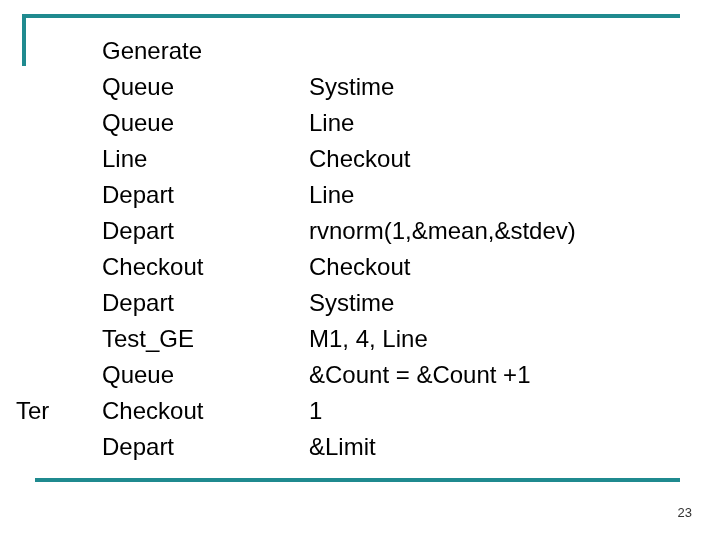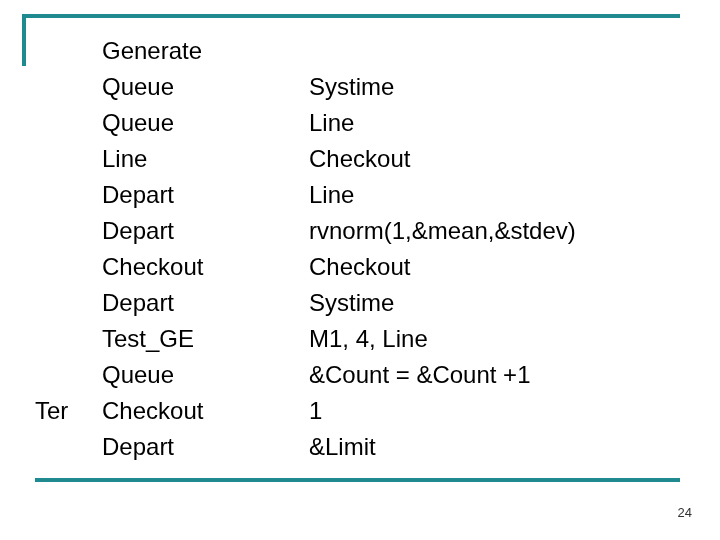--- a/index.html
+++ b/index.html
@@ -54,21 +54,21 @@
     align-items: baseline;
     height: 36px;
     line-height: 36px;
     color: #000000;
     font-size: 24px;
     white-space: pre;
   }
   .col-label {
     width: 102px;
     text-align: left;
-    padding-left: 35px;
+    padding-left: 16px;
     box-sizing: border-box;
     flex: 0 0 102px;
   }
   .col-block {
     width: 207px;
     box-sizing: border-box;
     flex: 0 0 207px;
   }
   .col-operands {
     flex: 1 1 auto;
@@ -161,15 +161,15 @@
     <div class="code-row">
       <span class="col-label"></span>
       <span class="col-block">Depart</span>
       <span class="col-operands">&amp;Limit</span>
     </div>
 
   </div>
 
   <div class="bottom-rule"></div>
 
-  <div class="page-number">24</div>
+  <div class="page-number">23</div>
 
 </div>
 
 </body></html>

